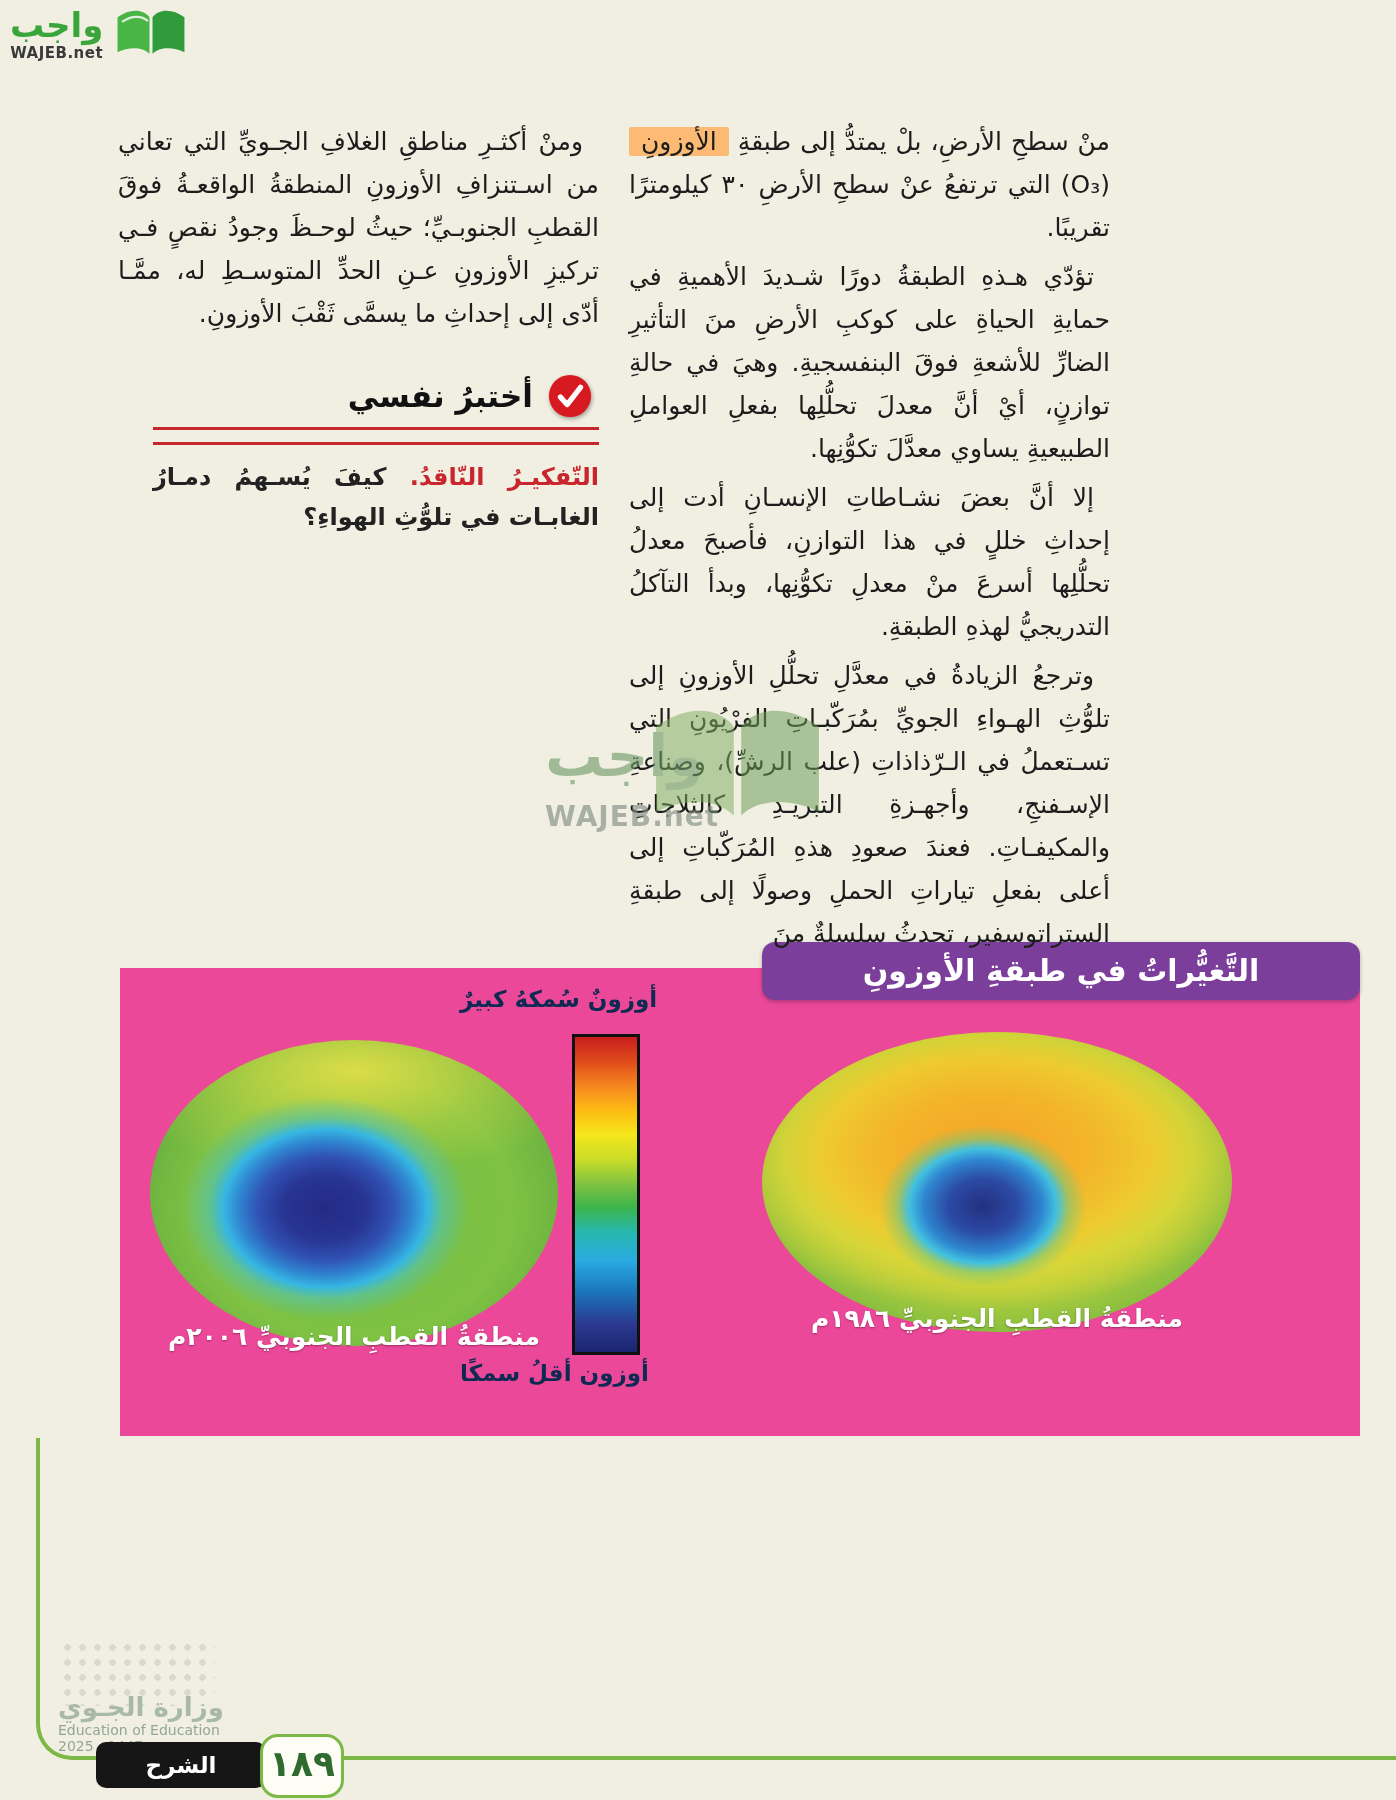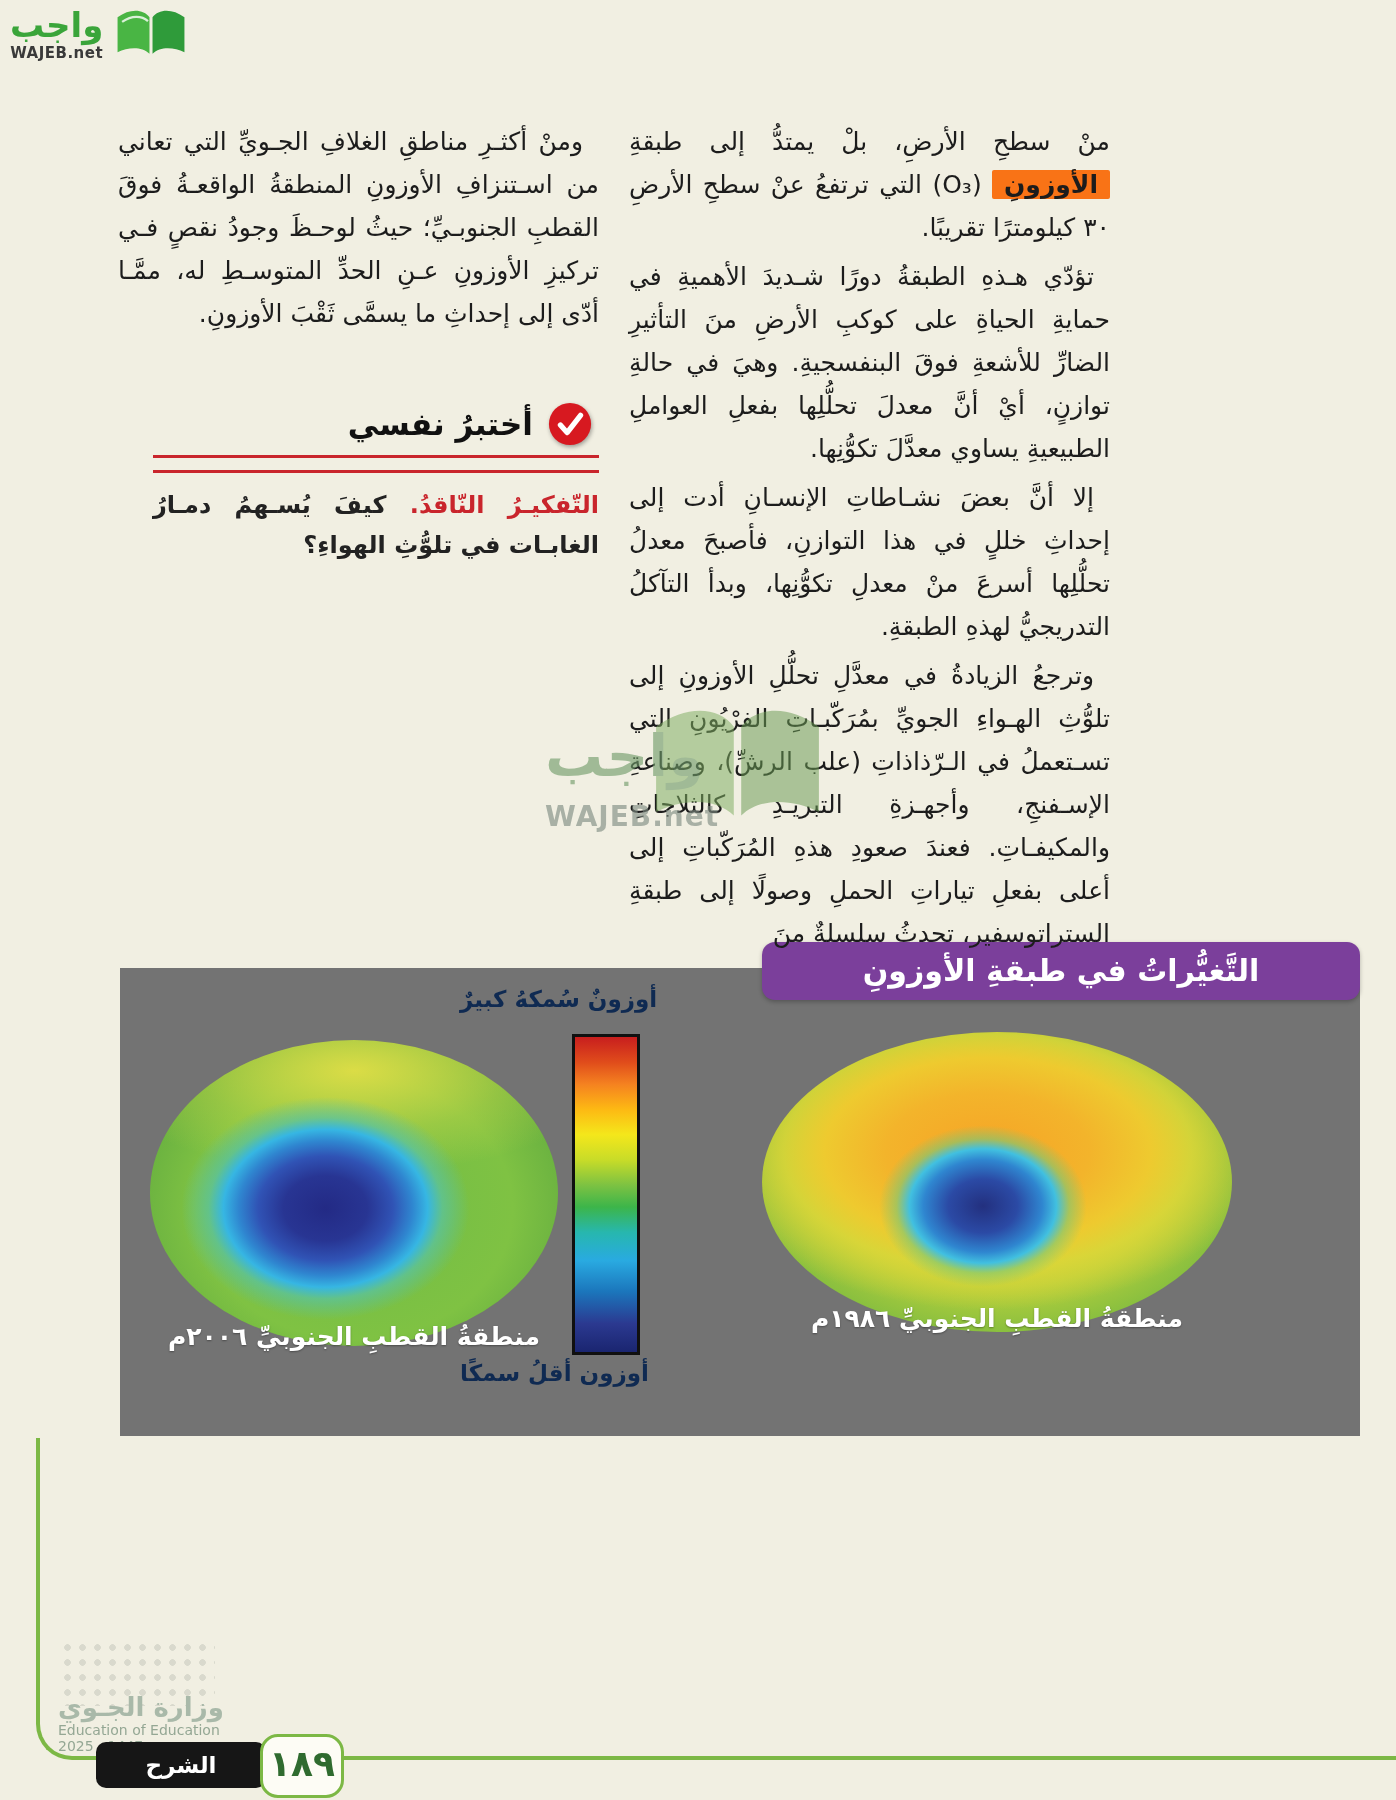--- a/index.html
+++ b/index.html
@@ -13,39 +13,39 @@
   .brand-text{text-align:center;}
   .brand-ar{font-size:34px;font-weight:bold;color:#3aa53a;line-height:38px;}
   .brand-en{font-size:15px;font-weight:bold;color:#3a3a3a;letter-spacing:.5px;}
   .brand-book{width:76px;height:56px;}
 
   
   .columns{position:absolute;left:118px;top:120px;width:992px;display:flex;gap:30px;direction:rtl;z-index:2;}
   .col{width:481px;font-size:25px;line-height:43px;text-align:justify;color:#1c1c1c;}
   .col p{margin:0 0 6px 0;}
   .indent{text-indent:16px;}
-  .hl{background:#f97316;font-weight:bold;padding:0 12px;border-radius:2px;}
+  .hl{background:#fdba74;font-weight:normal;padding:0 12px;border-radius:2px;}
 
   
-  .self-test{margin-top:66px;width:446px;direction:rtl;}
+  .self-test{margin-top:38px;width:446px;direction:rtl;}
   .st-header{display:flex;align-items:center;gap:14px;padding-right:6px;margin-bottom:8px;}
   .st-heading{font-size:31px;font-weight:bold;color:#111;margin:0;}
   .check-icon{width:46px;height:46px;flex:none;filter:drop-shadow(1px 2px 2px rgba(0,0,0,.35));}
   .red-line{border:none;border-top:3px solid #c9252c;margin:6px 0 12px;}
   .question{font-size:24px;line-height:40px;font-weight:bold;color:#222;margin:0 0 10px;}
   .q-lead{color:#c9252c;}
 
   
   .watermark{position:absolute;left:545px;top:706px;width:340px;height:145px;opacity:.62;pointer-events:none;z-index:5;}
   .wm-book{position:absolute;left:100px;top:-6px;width:185px;height:135px;opacity:.85;}
   .wm-ar{position:absolute;left:0;top:16px;font-size:58px;font-weight:bold;color:#6f9b68;}
   .wm-en{position:absolute;left:0;top:94px;font-size:28px;font-weight:bold;color:#7d8a80;letter-spacing:1px;}
 
   
-  .ozone-figure{position:absolute;left:120px;top:968px;width:1240px;height:468px;background:#737373;margin:0;z-index:1;}
+  .ozone-figure{position:absolute;left:120px;top:968px;width:1240px;height:468px;background:#ec4899;margin:0;z-index:1;}
   .fig-title{position:absolute;top:-26px;left:642px;width:598px;height:58px;background:#7b3f9b;border-radius:13px;
     color:#fff;font-weight:bold;font-size:30px;line-height:58px;text-align:center;direction:rtl;
     box-shadow:0 2px 4px rgba(0,0,0,.25);}
   .globe{position:absolute;border-radius:50%;}
   .globe-2006{left:30px;top:72px;width:408px;height:306px;
     background:
       radial-gradient(ellipse 150px 116px at 43% 55%, #232a85 0%, #283593 28%, #3053b5 45%, #2f86d0 58%, #36b6e3 68%, rgba(90,195,160,.75) 78%, rgba(130,198,80,0) 96%),
       radial-gradient(ellipse 85% 45% at 50% 10%, rgba(224,222,70,.95) 0%, rgba(190,212,70,.45) 45%, rgba(150,200,70,0) 75%),
       radial-gradient(ellipse at 50% 55%, #6fbc45 0%, #7fc243 55%, #62ab3f 82%, #469540 100%);}
   .globe-1986{left:642px;top:64px;width:470px;height:300px;

